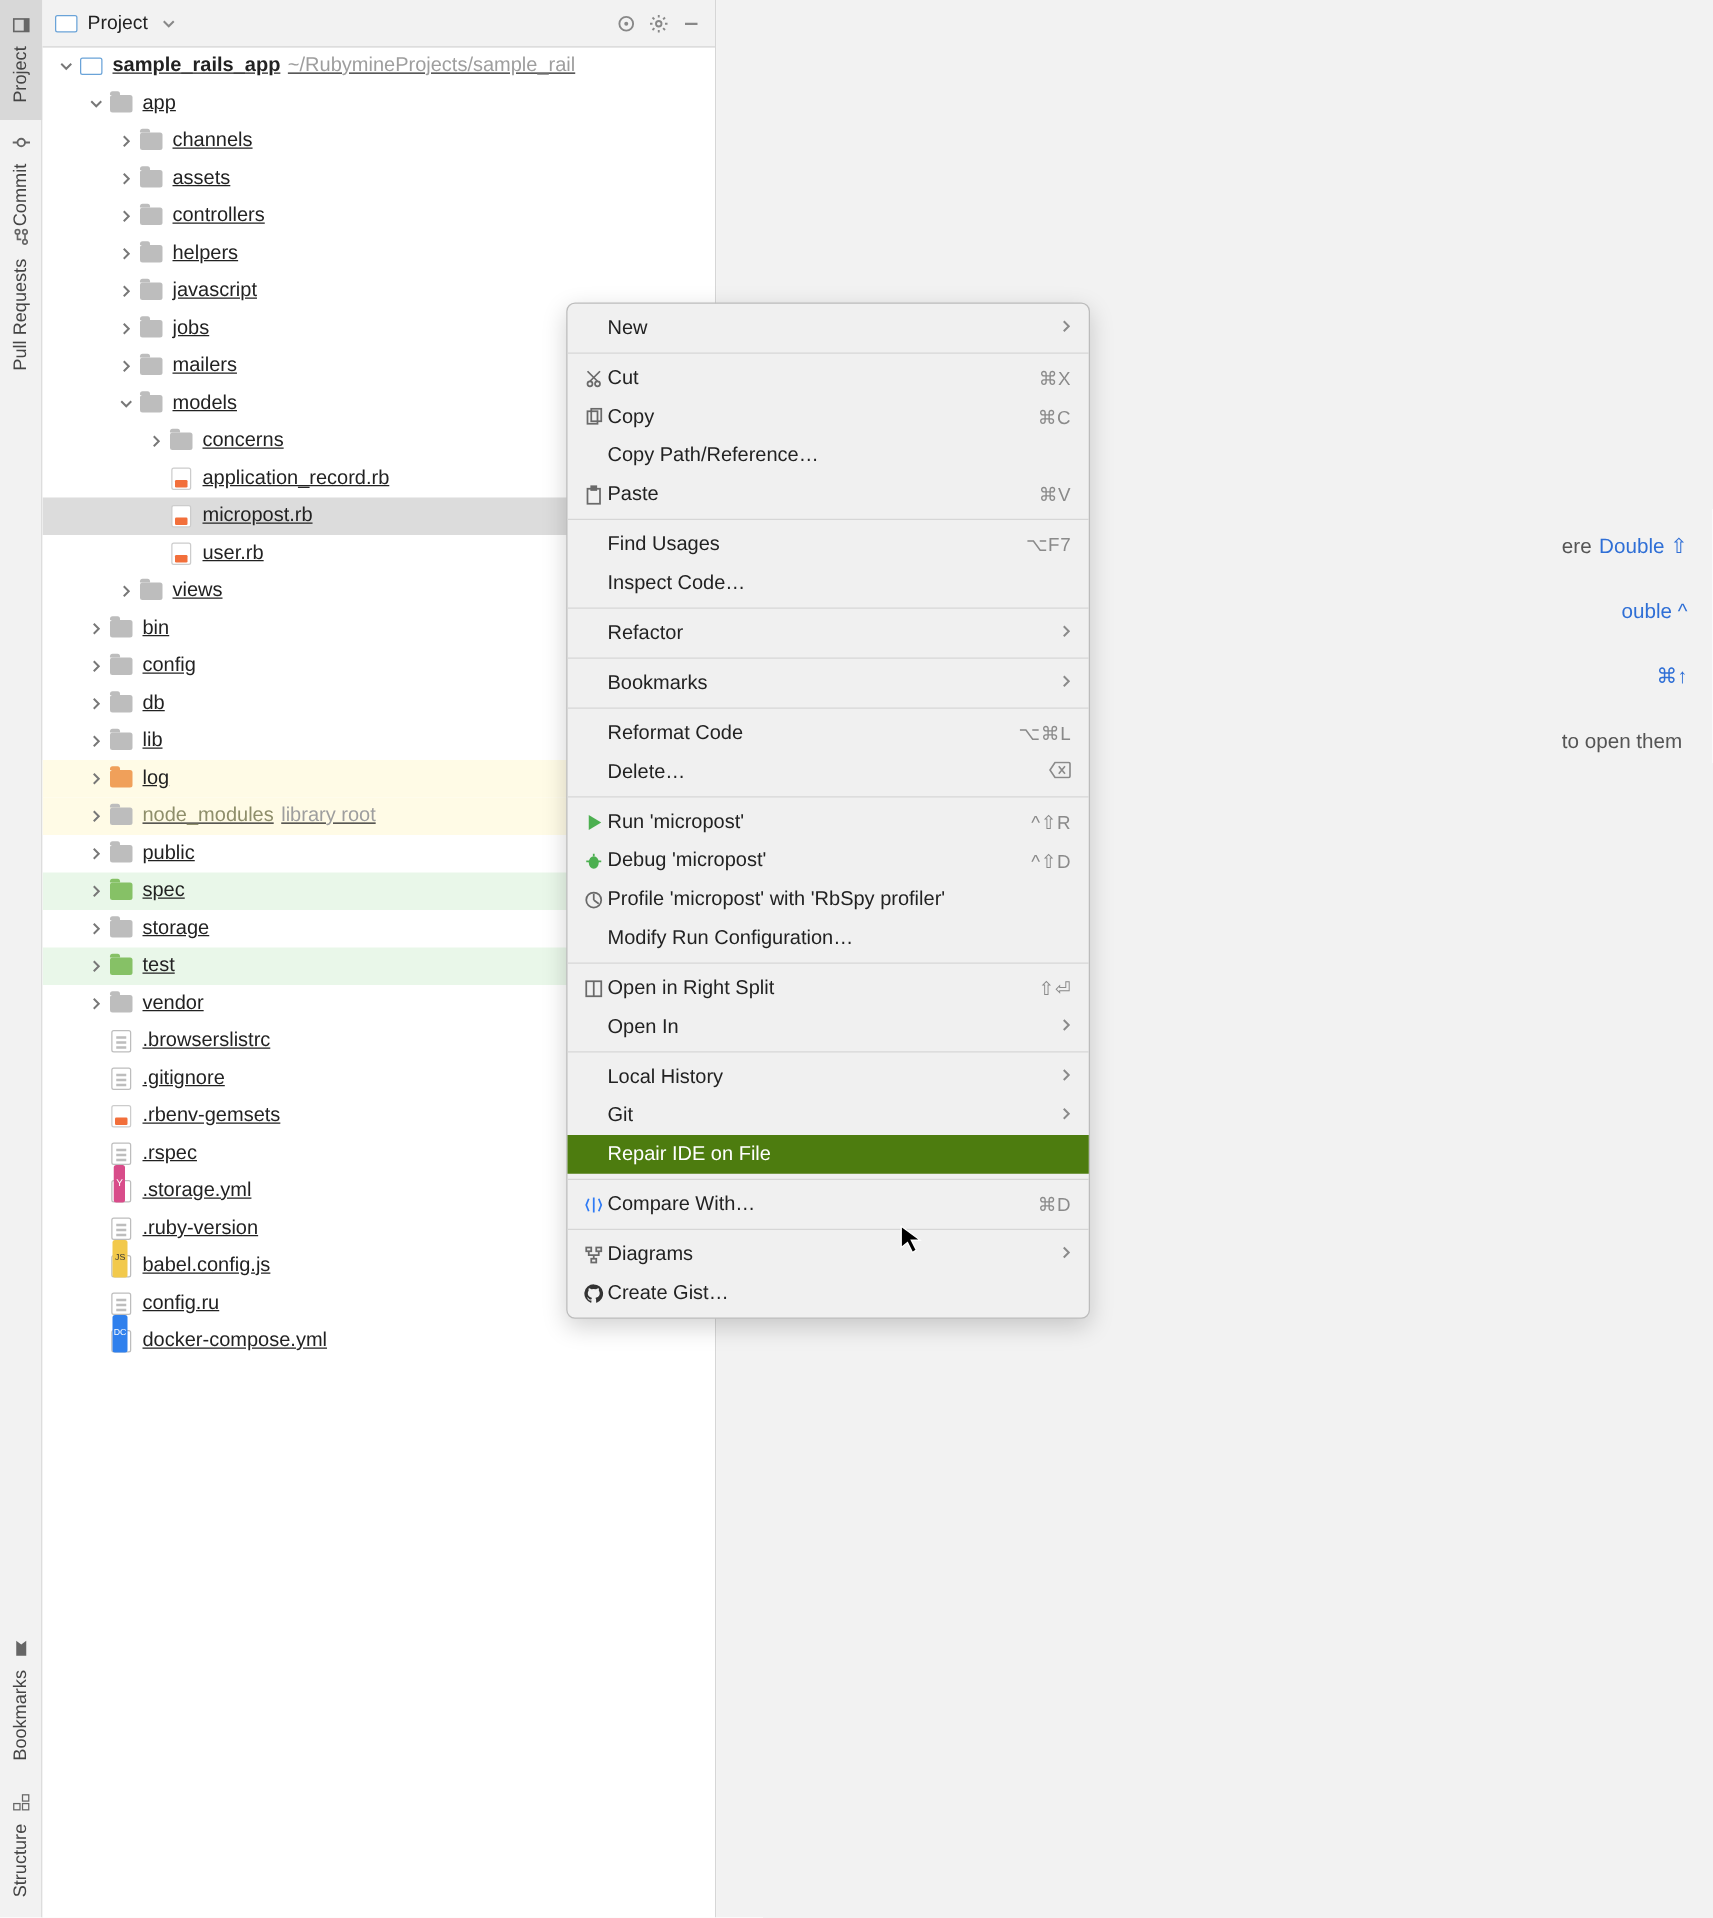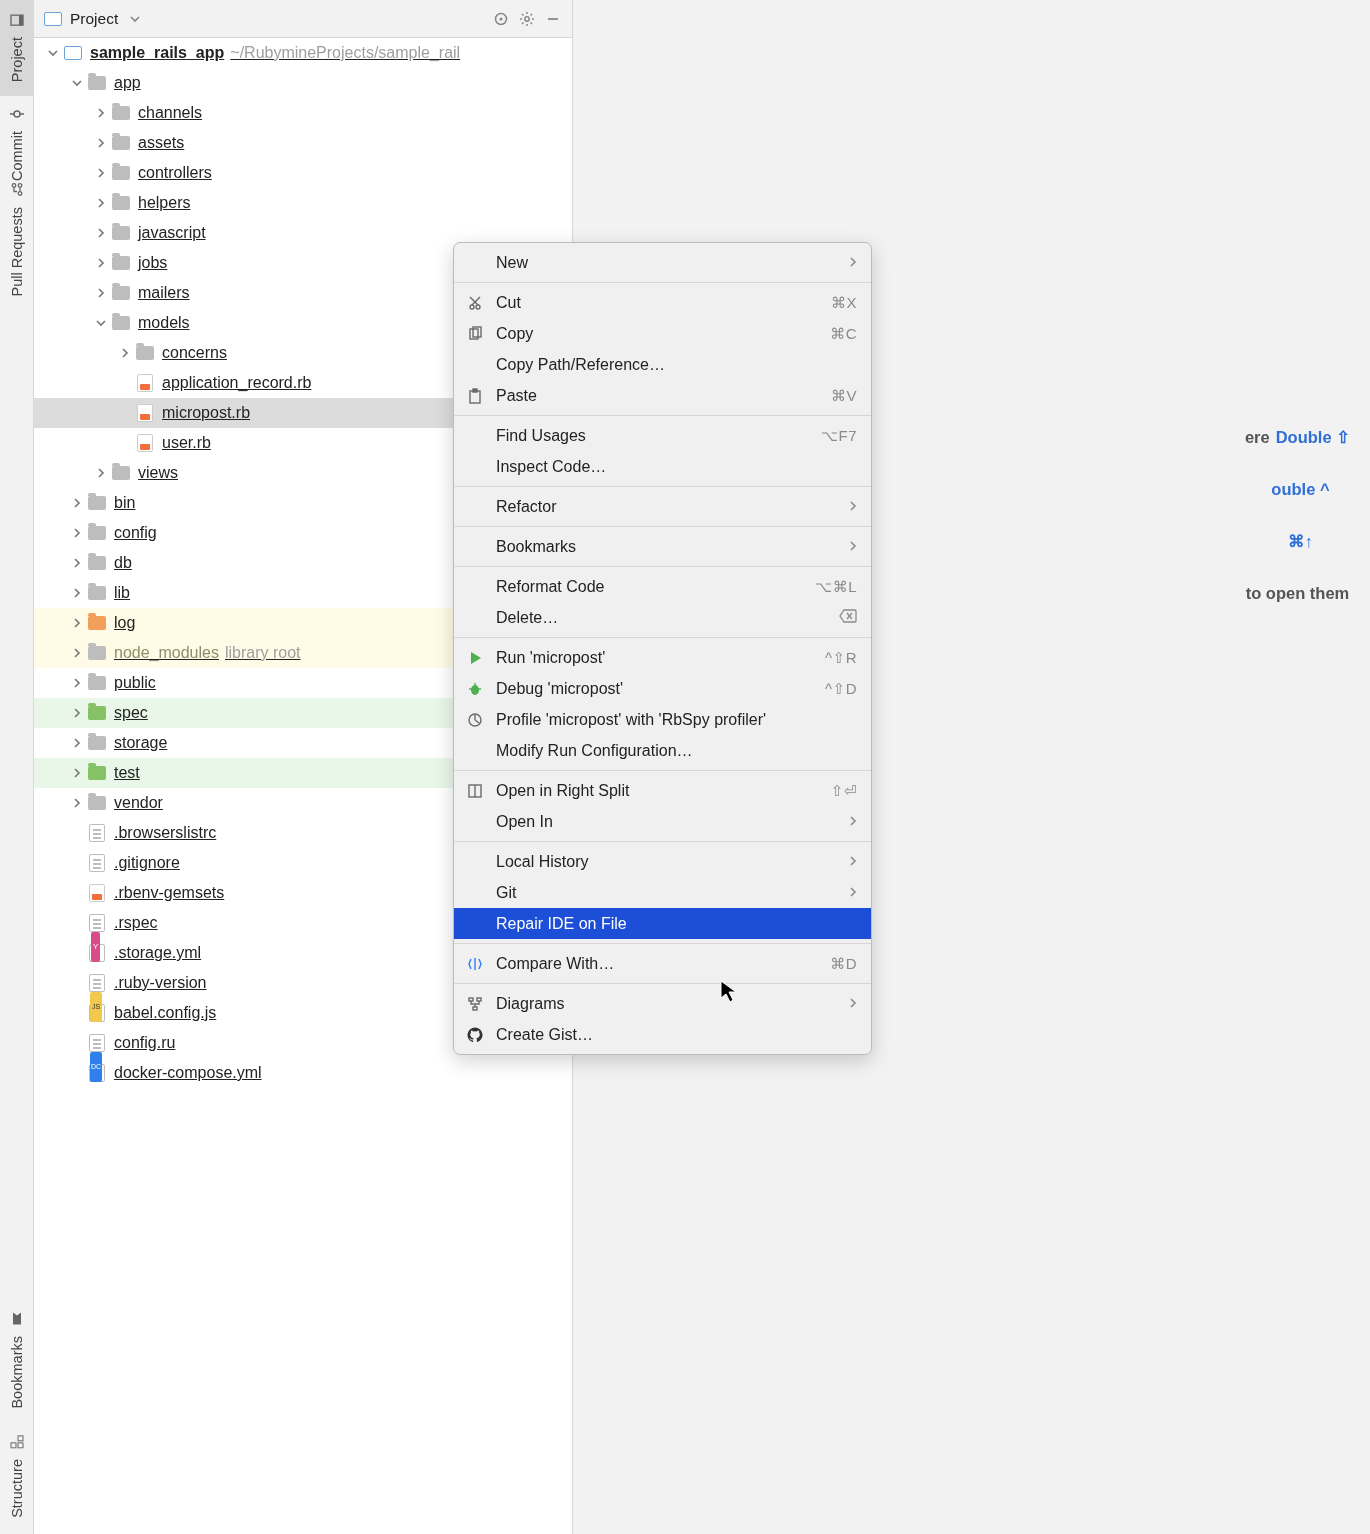--- a/index.html
+++ b/index.html
@@ -52,27 +52,27 @@
 .icn-yml { width:16px; height:18px; background:#fff; border:1px solid #bdbdbd; border-radius:2px; position:relative;}
 .icn-yml:after{content:"Y";position:absolute;left:1px;bottom:-1px;font-size:8px;background:#d84c8a;color:#fff;padding:0 2px;border-radius:2px;}
 .icn-js { width:16px; height:18px; background:#fff; border:1px solid #bdbdbd; border-radius:2px; position:relative;}
 .icn-js:after{content:"JS";position:absolute;left:0;bottom:-1px;font-size:7px;background:#f2c94c;color:#333;padding:0 2px;border-radius:2px;}
 .icn-dc { width:16px; height:18px; background:#fff; border:1px solid #bdbdbd; border-radius:2px; position:relative;}
 .icn-dc:after{content:"DC";position:absolute;left:0;bottom:-1px;font-size:7px;background:#2f80ed;color:#fff;padding:0 1px;border-radius:2px;}
 
 
 .editor-area { flex:1; background:#f2f2f2; position:relative; }
 .editor-hints { position:absolute; right:20px; top:420px; font-size:16.5px; color:#555; text-align:right; line-height:34px;}
-.editor-hints .ln { display:flex; justify-content:center; gap:6px;font-weight:bold; }
+.editor-hints .ln { display:flex; justify-content:space-between; gap:6px; }
 .editor-hints .kbd { color:#2f6fd6; }
 
 
 .context-menu { position:absolute; left:453px; top:242px; width:419px; background:#f0f0f0; border:1px solid #bcbcbc; border-radius:7px; box-shadow:0 6px 20px rgba(0,0,0,.18); font-size:16px; color:#222; padding:4px 0; z-index:50;}
-.menu-row { height:31px; display:flex; align-items:center; padding:0 14px 0 10px; gap:10px; cursor:default;}
-.menu-row.highlight { background:#1d4ed8; color:#fff; }
+.menu-row { height:31px; display:flex; align-items:center; padding:0 14px 0 10px; cursor:default;}
+.menu-row.highlight { background:#4d7c0f; color:#fff; }
 .menu-icon { width:22px; display:flex; align-items:center; justify-content:center; color:#6a6a6a; flex:none;}
 .menu-row.highlight .menu-icon{color:#fff;}
 .menu-label { flex:1; white-space:nowrap; overflow:hidden; text-overflow:ellipsis;}
 .menu-sc { color:#8a8a8a; font-size:15px; letter-spacing:.5px;}
 .menu-arrow { color:#8a8a8a; }
 .menu-sep { height:1px; background:#d6d6d6; margin:4px 0;}
 
 .cursor { position:absolute; left:720px; top:980px; z-index:60; pointer-events:none;}
 </style>
 </head>

